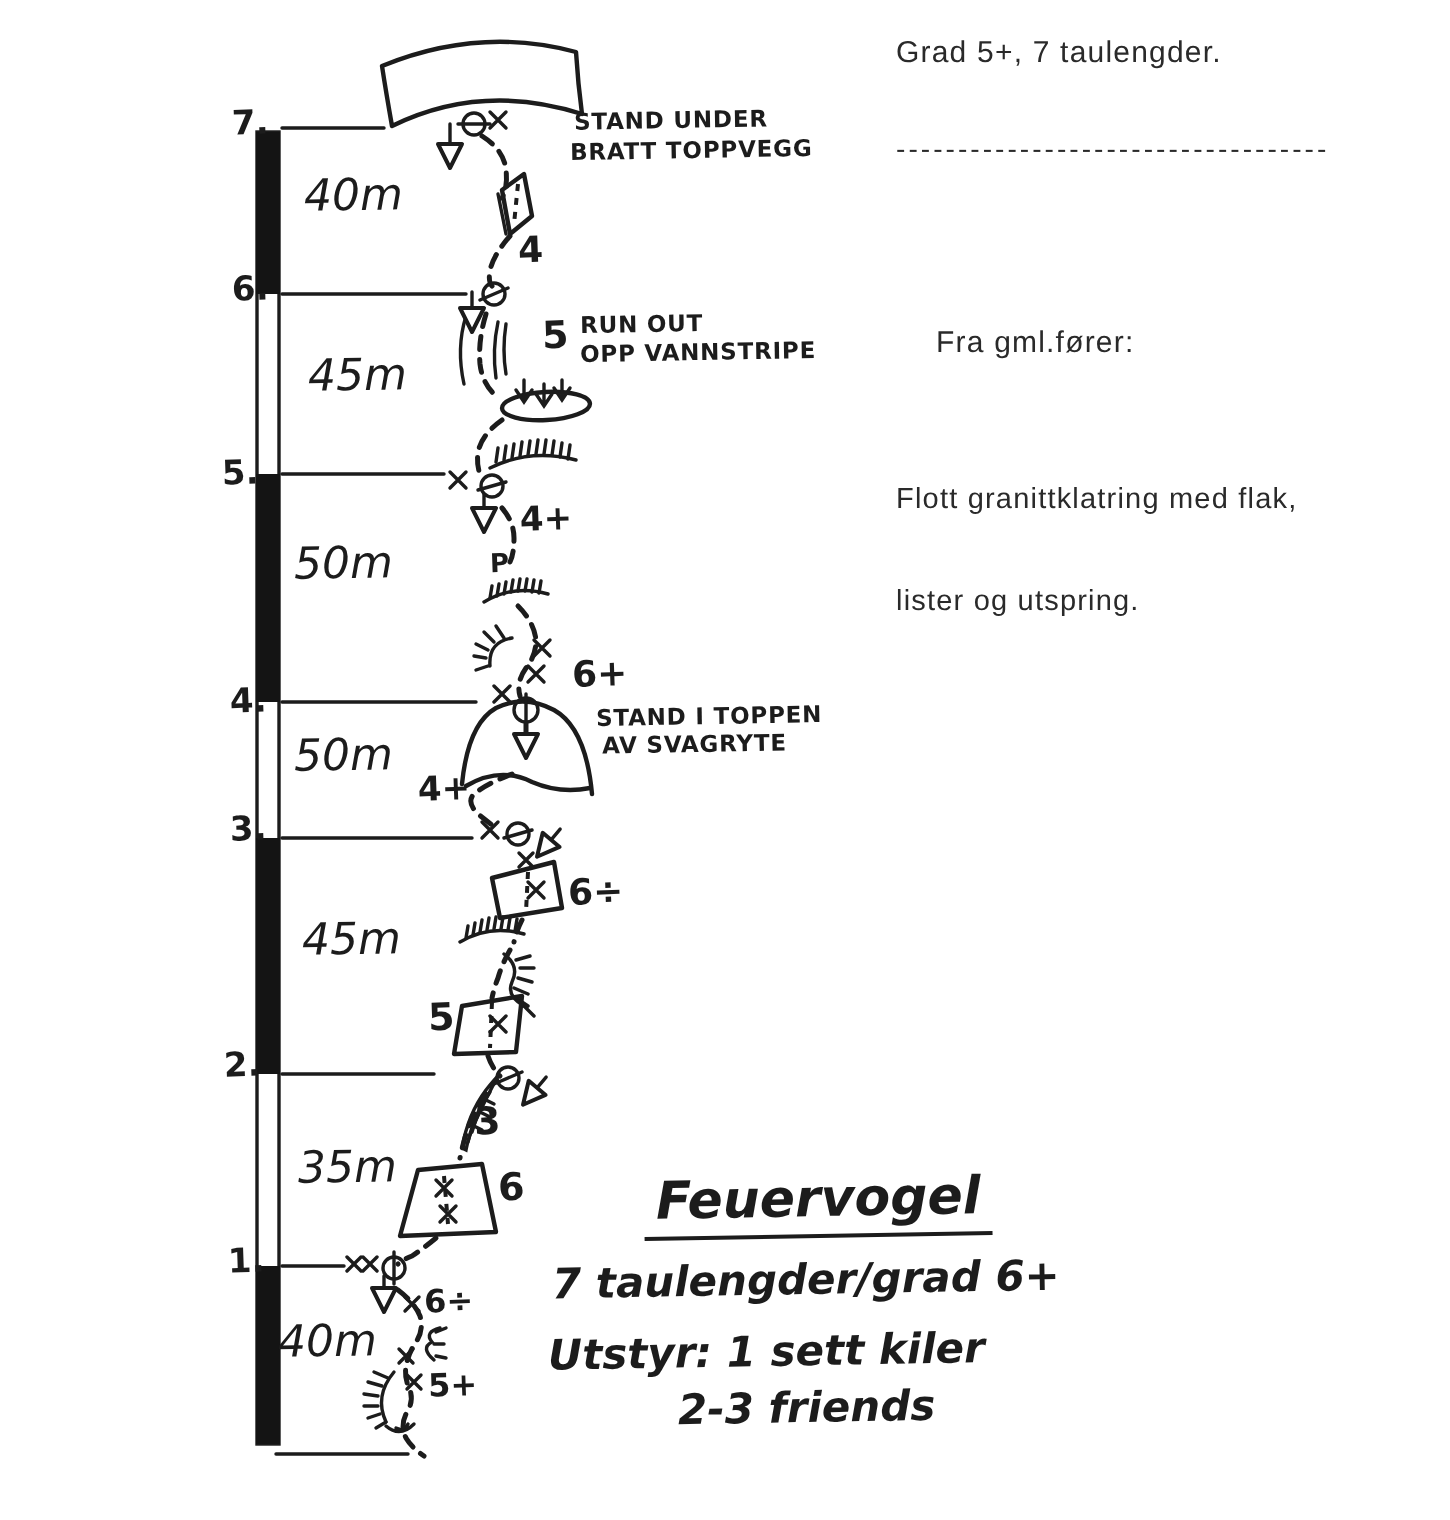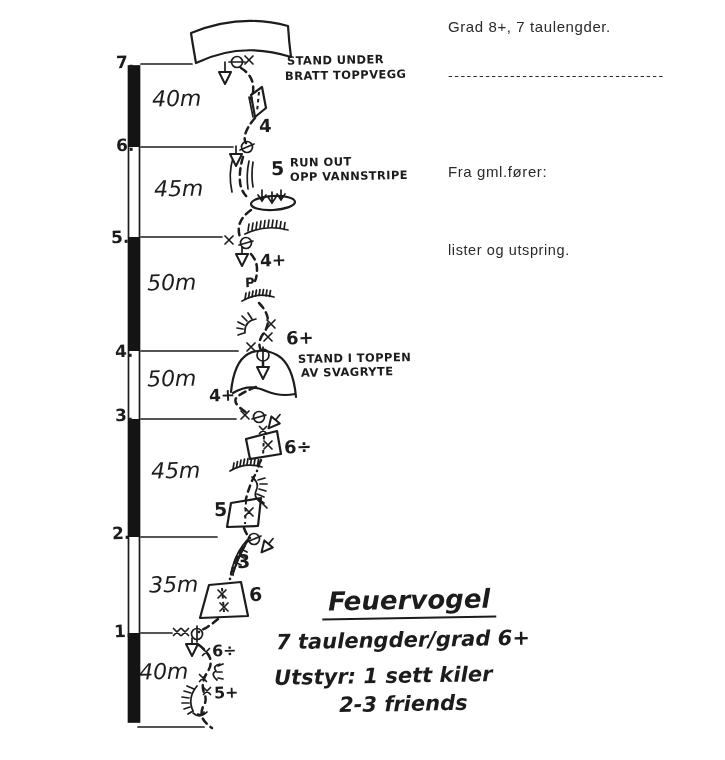--- a/index.html
+++ b/index.html
@@ -11,21 +11,21 @@
   .hand{font-family:"DejaVu Sans",sans-serif;color:#1c1c1c;}
   .pnum{font-size:17px;font-weight:700;transform:rotate(-2deg);}
   .plen{font-size:22px;font-weight:400;font-style:italic;transform:rotate(-1deg);}
   .grade{font-weight:700;transform:rotate(-2deg);}
   .caps{font-size:11.5px;font-weight:700;letter-spacing:.4px;transform:rotate(-1deg);line-height:14px;}
   .title{font-size:26px;font-weight:700;font-style:italic;transform:rotate(-1deg);
          border-bottom:2.5px solid #1c1c1c;padding:0 6px 2px 6px;}
   .script{font-weight:700;font-style:italic;transform:rotate(-1deg);}
   
   .typed{font-family:"Liberation Sans",sans-serif;color:#2a2a2a;font-size:15px;letter-spacing:.6px;}
-  .typed-block{line-height:24.5px;}
+  .typed-block{line-height:24.5px;margin-left:20px;}
   .typed-block2{line-height:17px;font-size:14.5px;}
   .dashes{font-size:13px;letter-spacing:1.5px;color:#2a2a2a;}
   svg .ink{stroke:#1c1c1c;fill:none;stroke-width:2.2;stroke-linecap:round;stroke-linejoin:round;}
   svg .thin{stroke:#1c1c1c;fill:none;stroke-width:1.7;stroke-linecap:round;}
   svg .route{stroke:#1c1c1c;fill:none;stroke-width:2.5;stroke-dasharray:6.5 5;stroke-linecap:round;}
   svg .dashin{stroke:#1c1c1c;fill:none;stroke-width:2;stroke-dasharray:3.5 3.5;}
   svg .fillblk{fill:#141414;stroke:none;}
   svg .whitehead{fill:#ffffff;stroke:#1c1c1c;stroke-width:2;stroke-linejoin:round;}
 </style>
 </head>
@@ -272,22 +272,23 @@
   <div class="abs hand caps" style="left:290px;top:155px">RUN OUT</div>
   <div class="abs hand caps" style="left:290px;top:169px">OPP VANNSTRIPE</div>
   <div class="abs hand caps" style="left:298px;top:351px">STAND I TOPPEN</div>
   <div class="abs hand caps" style="left:301px;top:365px">AV SVAGRYTE</div>
 
   <div class="abs hand title" style="left:322px;top:585px">Feuervogel</div>
   <div class="abs hand script" style="left:276px;top:628px;font-size:21px">7 taulengder/grad 6+</div>
   <div class="abs hand script" style="left:274px;top:664px;font-size:21px">Utstyr: 1 sett kiler</div>
   <div class="abs hand script" style="left:339px;top:692px;font-size:21px">2-3 friends</div>
 
-  <div class="abs typed" style="left:448px;top:18px">Grad 8+, 7 taulengder.</div>
+  <div class="abs typed" style="left:448px;top:18px">Grad 5+, 7 taulengder.</div>
   <div class="abs dashes" style="left:448px;top:68px;width:215px;overflow:hidden">--------------------------------------------</div>
   <div class="abs typed typed-block" style="left:448px;top:111px">
     <div>Fra gml.fører:</div>
   </div>
   <div class="abs typed typed-block2" style="left:448px;top:208px">
+    <div>Flott granittklatring med flak,</div>
     <div>lister og utspring.</div>
   </div>
 
 </div>
 
 </body></html>

